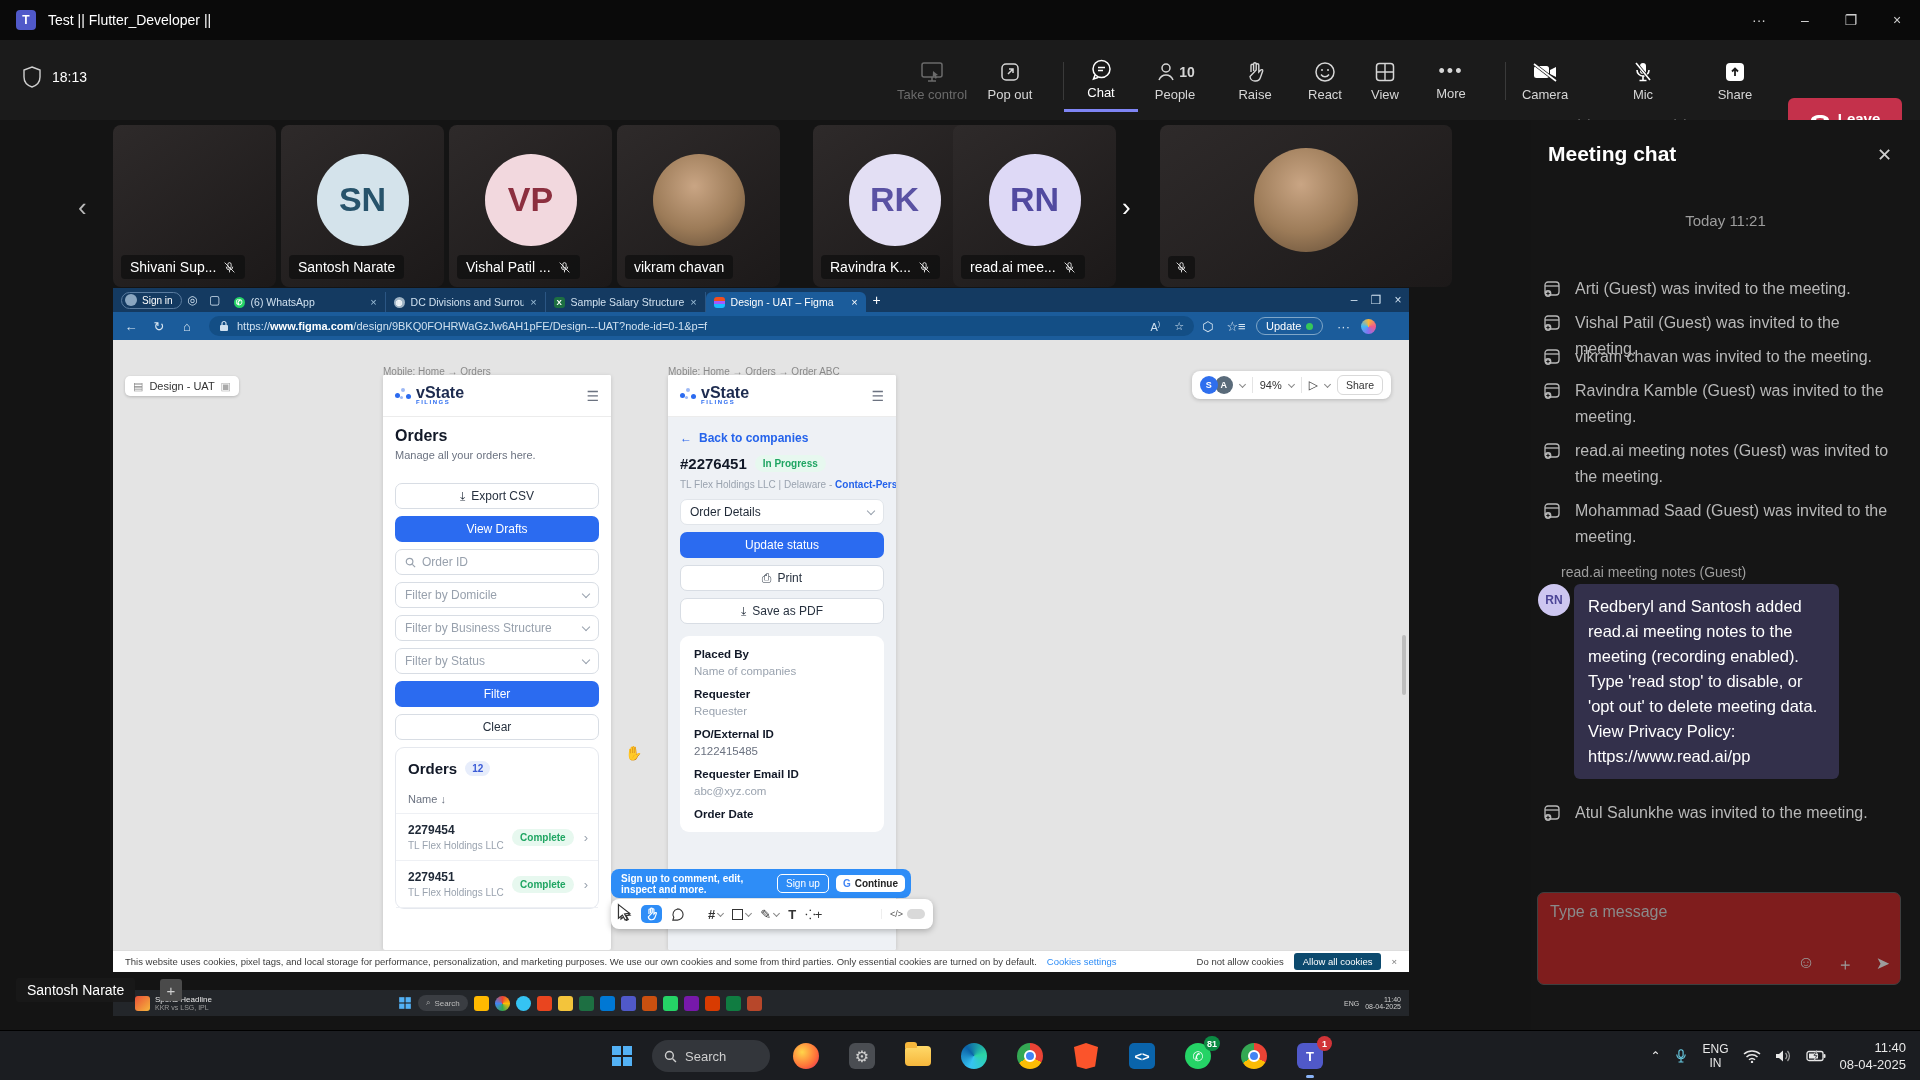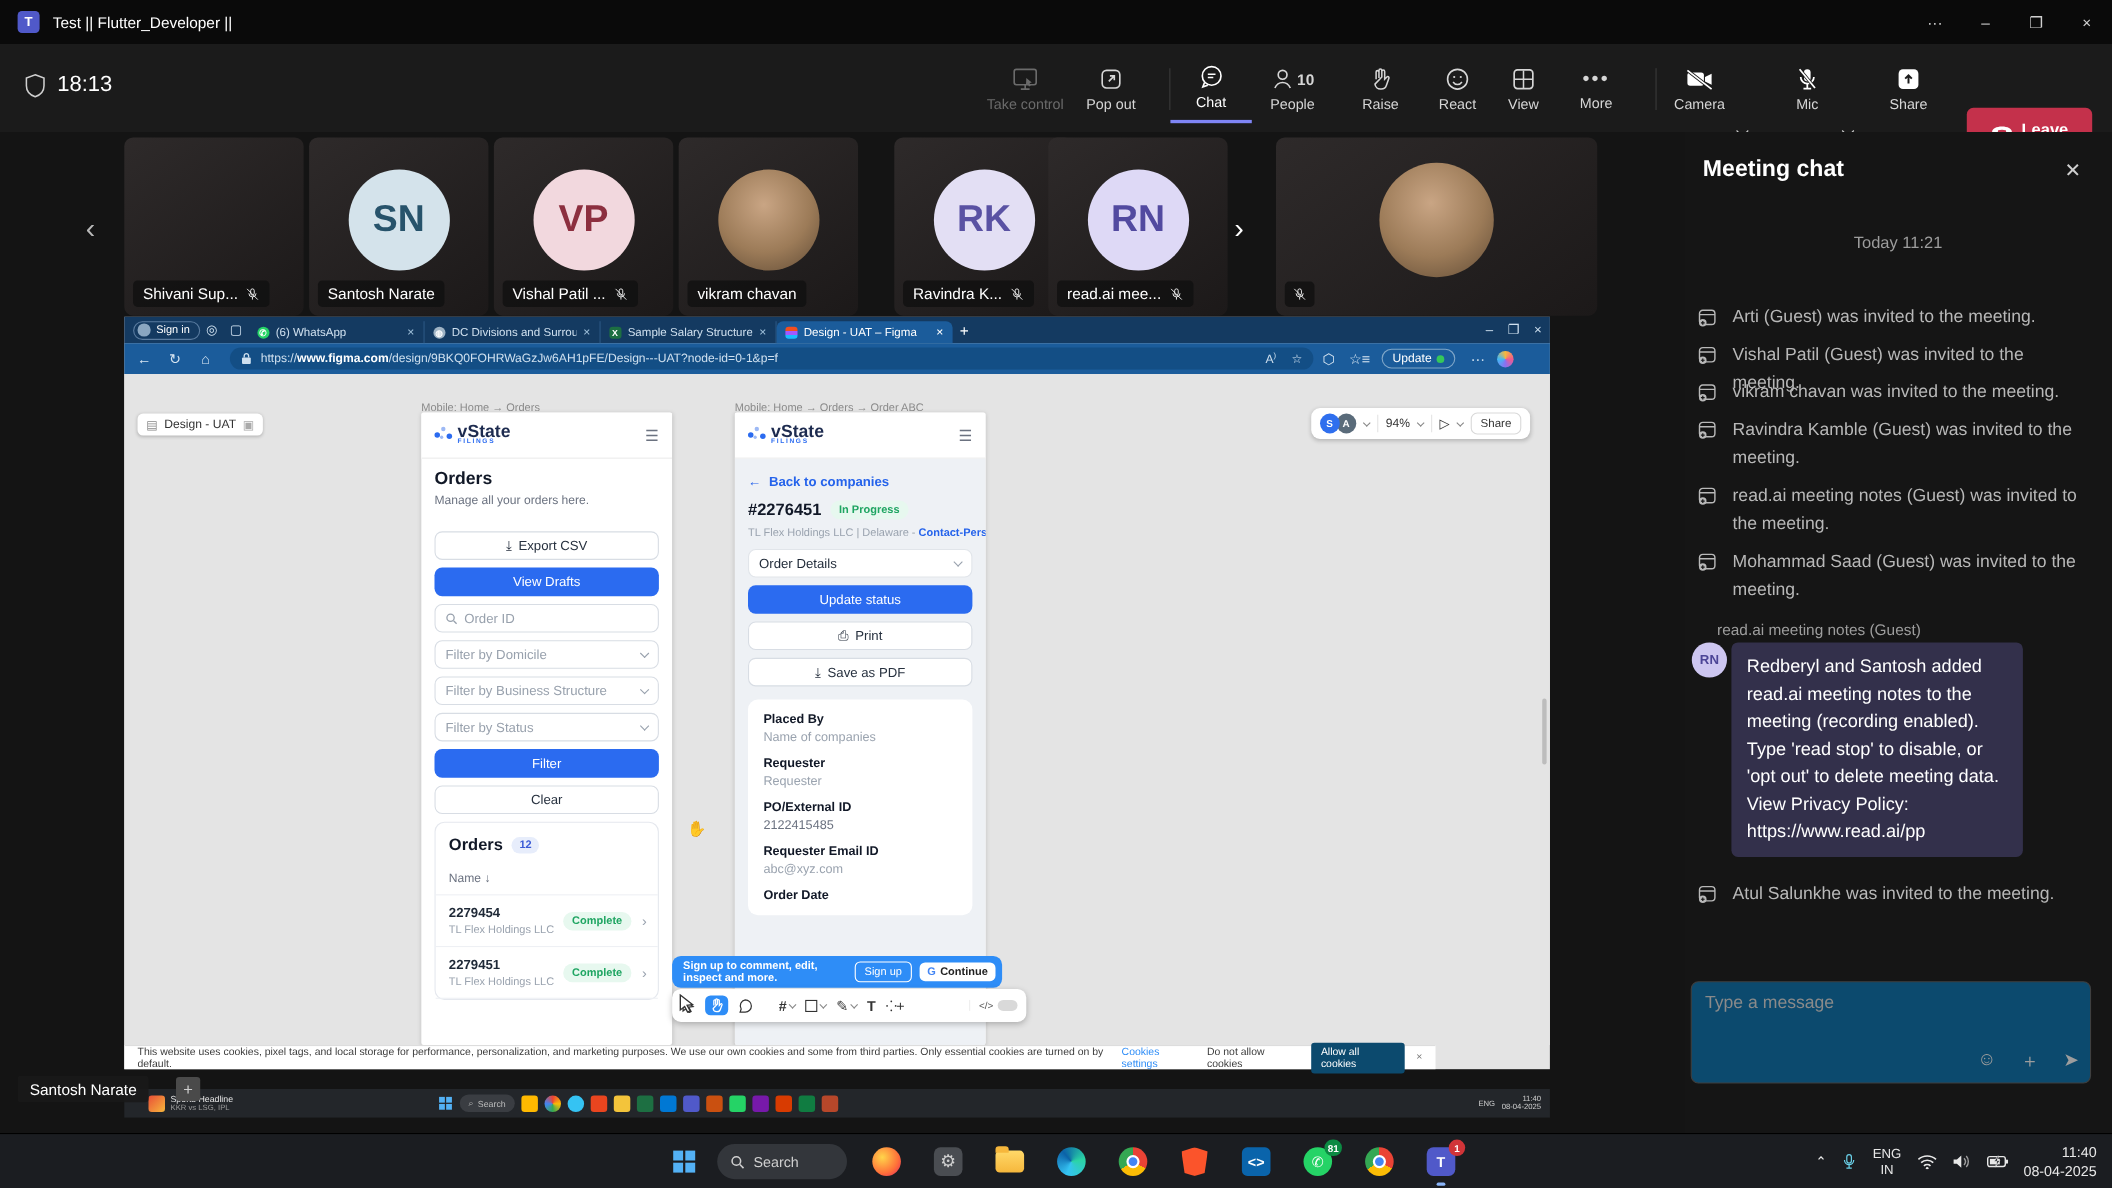--- a/index.html
+++ b/index.html
@@ -104,21 +104,21 @@
   .ftool { display:flex; align-items:center; gap:3px; font-size:13px; }
   .ftool .on { background:#2e8df7; border-radius:5px; padding:2px 4px; display:flex; }
   .chev3 { width:5px; height:5px; border-right:1.2px solid #888; border-bottom:1.2px solid #888; transform:rotate(45deg); margin-top:-2px; }
   #devtoggle { margin-left:auto; display:flex; align-items:center; gap:4px; font-size:9px; color:#555; border-left:1px solid #eee; padding-left:8px; }
   .togglepill { width:18px; height:10px; border-radius:5px; background:#d9d9d9; }
   #hand-cursor { position:absolute; left:512px; top:405px; font-size:14px; color:#333; }
   #arrow-cursor { position:absolute; left:503px; top:563px; z-index:5; }
   .canvas-scrollbar { position:absolute; right:3px; top:295px; width:4px; height:60px; background:#bdbdbd; border-radius:2px; }
 
   
-  #cookiebar { position:absolute; left:0; top:662px; width:1192px; height:22px; background:#fff; border-top:1px solid #ddd; display:flex; align-items:center; font-size:9.5px; color:#3c3c3c; padding:0 12px; gap:10px; }
+  #cookiebar { position:absolute; left:0; top:662px; width:1296px; height:22px; background:#fff; border-top:1px solid #ddd; display:flex; align-items:center; font-size:9.5px; color:#3c3c3c; padding:0 12px; gap:10px; }
   #cookie-settings { color:#2e8df7; }
   #cookie-deny { margin-left:auto; color:#3c3c3c; }
   #cookie-allow { background:#0c4a6e; color:#fff; border-radius:3px; padding:3px 9px; font-size:9.5px; }
 
   
   #shared-taskbar { left:113px; top:990px; width:1296px; height:26px; background:#23262a; display:flex; align-items:center; padding:0 8px; gap:6px; }
   .widget { display:flex; align-items:center; gap:5px; margin-left:14px; }
   .widget .w1 { font-size:8px; color:#e8e8e8; }
   .widget .w2 { font-size:7px; color:#9a9a9a; }
   .miniapp { width:15px; height:15px; border-radius:3px; flex:none; }
@@ -130,21 +130,21 @@
   
   #chatpanel { left:1531px; top:120px; width:389px; height:910px; background:#151515; }
   #chat-title { position:absolute; left:17px; top:22px; color:#fff; font-size:21px; font-weight:bold; }
   #chat-close { position:absolute; right:28px; top:24px; color:#cfcfcf; font-size:18px; }
   #date-hdr { position:absolute; left:0; width:100%; top:92px; text-align:center; color:#9d9d9d; font-size:15px; }
   .sysmsg { position:absolute; left:12px; display:flex; gap:14px; color:#b8b8b8; font-size:16px; line-height:26px; width:358px; }
   .sysmsg svg { flex:none; margin-top:4px; }
   #sender-lbl { position:absolute; left:30px; top:444px; color:#9d9d9d; font-size:14px; }
   #chat-bubble { position:absolute; left:43px; top:464px; width:265px; background:#33304b; border-radius:6px; color:#fff; font-size:16.5px; line-height:25px; padding:10px 14px; }
   #chat-avatar { position:absolute; left:7px; top:464px; width:32px; height:32px; border-radius:50%; background:#cdc6f0; color:#4c4596; font-weight:bold; font-size:12px; display:flex; align-items:center; justify-content:center; }
-  #chat-input-box { position:absolute; left:6px; top:772px; width:364px; height:93px; border:1px solid #3f3f3f; border-radius:7px; background:#0c4a6e; }
+  #chat-input-box { position:absolute; left:6px; top:772px; width:364px; height:93px; border:1px solid #3f3f3f; border-radius:7px; background:#7f1d1d; }
   #chat-input { position:absolute; left:12px; top:10px; width:330px; background:transparent; border:none; outline:none; color:#e0e0e0; font-size:16px; font-family:"Liberation Sans",sans-serif; }
   #chat-input::placeholder { color:#8a8a8a; }
   .inputicons { position:absolute; right:10px; bottom:8px; display:flex; gap:22px; color:#9d9d9d; font-size:17px; }
 
   
   #taskbar { left:0; top:1030px; width:1920px; height:50px; background:#1b1d21; border-top:1px solid #000; }
   #search-pill { position:absolute; left:652px; top:9px; width:118px; height:32px; border-radius:16px; background:#33363b; display:flex; align-items:center; gap:8px; padding:0 12px; color:#cfcfcf; font-size:13px; }
   .tbicon { position:absolute; top:9px; width:32px; height:32px; display:flex; align-items:center; justify-content:center; }
   .badge { position:absolute; top:-4px; right:-6px; min-width:15px; height:15px; border-radius:8px; color:#fff; font-size:9px; font-weight:bold; display:flex; align-items:center; justify-content:center; padding:0 3px; }
   .indicator { position:absolute; bottom:-6px; left:50%; transform:translateX(-50%); width:8px; height:3px; border-radius:2px; background:#8ab4f8; }
@@ -167,21 +167,21 @@
       <div class="winbtn">❐</div>
       <div class="winbtn">×</div>
     </div>
   </div>
 
   <div id="meetbar" class="abs">
     <div class="timerwrap">
       <svg width="20" height="22" viewBox="0 0 20 22">
           <path d="M10 1 18 4v7c0 5-3.5 8.5-8 10-4.5-1.5-8-5-8-10V4z" fill="none" stroke="#cfcfcf" stroke-width="1.4"></path>
         </svg>
-      <span style="font-size:20px;">18:13</span>
+      <span style="font-size:14px;">18:13</span>
     </div>
 
     <div class="ctrl disabled" style="left:895px;">
       <svg width="24" height="22" viewBox="0 0 24 22">
           <rect x="2" y="2" width="20" height="14" rx="2" fill="none" stroke="#6b6b6b" stroke-width="1.5"></rect>
           <path d="M12 16v4M8 20h8" stroke="#6b6b6b" stroke-width="1.5"></path>
           <path d="M13 10l5 4-2 .5 1 2.5-1.6.7-1-2.6-1.7 1.3z" fill="#6b6b6b"></path>
         </svg>
       <span class="lbl">Take control</span>
     </div>

